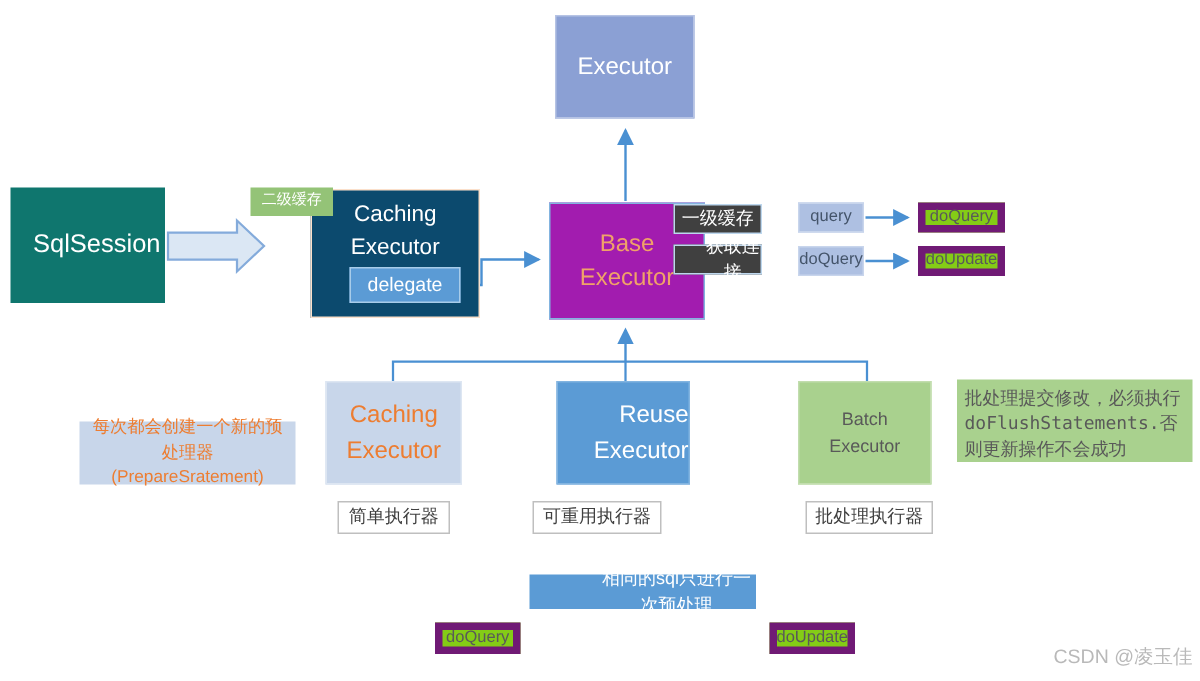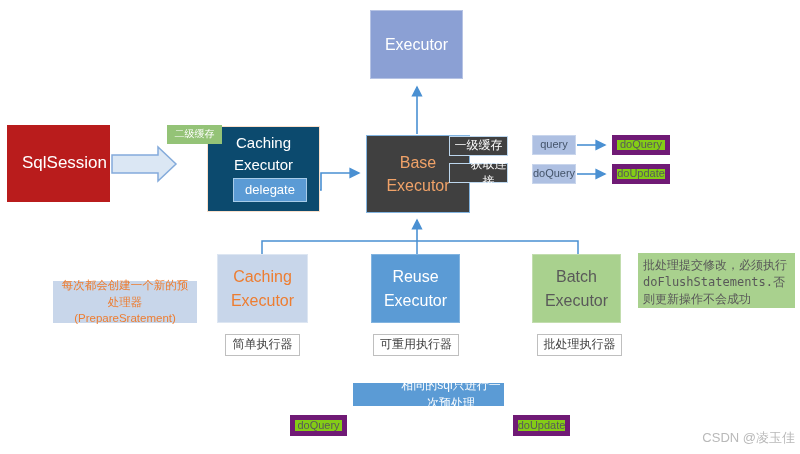--- a/index.html
+++ b/index.html
@@ -6,32 +6,32 @@
   .stage{
     position:relative;width:800px;height:454px;background:#ffffff;overflow:hidden;
     font-family:"Liberation Sans","DejaVu Sans",sans-serif;
   }
   .abs{position:absolute;box-sizing:border-box;}
   .node{
     display:flex;flex-direction:column;align-items:center;justify-content:center;
     text-align:center;line-height:1.45;
   }
   .node-executor-top{background:#8ba0d4;border:1px solid #b6c3e4;color:#fff;font-size:16px;}
-  .node-sqlsession{background:#b91c1c;color:#fff;font-size:17px;padding-left:12px;}
+  .node-sqlsession{background:#0f766e;color:#fff;font-size:17px;padding-left:12px;}
   .node-caching{background:#0c4a6e;border:1px solid #fbe0cb;color:#fff;font-size:15px;
     justify-content:flex-start;padding-top:5px;}
   .node-delegate{background:#5b9bd5;border:1px solid #a8cce9;color:#fff;font-size:13px;}
-  .node-base{background:#404040;border:1px solid #82b4e0;color:#f0a268;font-size:16px;}
+  .node-base{background:#a21caf;border:1px solid #82b4e0;color:#f0a268;font-size:16px;}
   .tag-green{background:#94c377;color:#fff;font-size:10px;}
   .tag-blue{background:#404040;border:1px solid #bdd7ee;color:#fff;font-size:12px;}
   .chip-periwinkle{background:#aec0e2;border:1px solid #c8d5ec;color:#44546a;font-size:11px;}
   .chip-peach{background:#84cc16;border:5px solid #701a75;color:#595959;font-size:11px;}
   .node-simple{background:#c8d6ea;border:1px solid #dde6f2;color:#ed7d31;font-size:16px;}
   .node-reuse{background:#5b9bd5;border:1px solid #82b4e0;color:#fff;font-size:16px;}
-  .node-batch{background:#a9d18e;border:1px solid #c2ddae;color:#595959;font-size:16px;}
+  .node-batch{background:#a9d18e;border:1px solid #c2ddae;color:#595959;font-size:12px;}
   .caption{background:#ffffff;border:1px solid #bfbfbf;color:#404040;font-size:12px;}
   .note-lightblue{background:#c8d6ea;color:#ed7d31;font-size:11.5px;line-height:1.45;
     display:flex;align-items:center;justify-content:center;text-align:center;padding:2px 4px;}
   .note-green{background:#a9d18e;color:#595959;font-size:12px;line-height:1.4;
     font-family:"DejaVu Sans Mono","Liberation Mono",monospace;
     padding:4px 5px;text-align:left;}
   .note-blue{background:#5b9bd5;color:#fff;font-size:12px;}
   .watermark{color:#b9b9b9;font-size:13px;}
   svg.wires{position:absolute;left:0;top:0;pointer-events:none;}
 </style>
@@ -101,33 +101,33 @@
     <span>doQuery</span>
   </div>
   <div class="abs node chip-peach" style="left:612px;top:164px;width:58px;height:20px;">
     <span>doUpdate</span>
   </div>
 
   <div class="abs node node-simple" style="left:217px;top:254px;width:91px;height:69px;">
     <span>Caching</span>
     <span>Executor</span>
   </div>
-  <div class="abs node node-reuse" style="left:371px;top:254px;width:89px;height:69px;">
+  <div class="abs node node-reuse" style="left:371px;top:254px;width:89px;height:69px;align-items:flex-end;">
     <span>Reuse</span>
     <span>Executor</span>
   </div>
   <div class="abs node node-batch" style="left:532px;top:254px;width:89px;height:69px;">
     <span>Batch</span>
     <span>Executor</span>
   </div>
 
   <div class="abs node caption" style="left:225px;top:334px;width:75px;height:22px;">
     <span>简单执行器</span>
   </div>
-  <div class="abs node caption" style="left:373px;top:334px;width:86px;height:22px;">
+  <div class="abs node caption" style="left:355px;top:334px;width:86px;height:22px;">
     <span>可重用执行器</span>
   </div>
   <div class="abs node caption" style="left:537px;top:334px;width:85px;height:22px;">
     <span>批处理执行器</span>
   </div>
 
   <div class="abs note-green" style="left:638px;top:253px;width:157px;height:55px;">
     <span>批处理提交修改，必须执行doFlushStatements.否则更新操作不会成功</span>
   </div>
   <div class="abs note-lightblue" style="left:53px;top:281px;width:144px;height:42px;">

